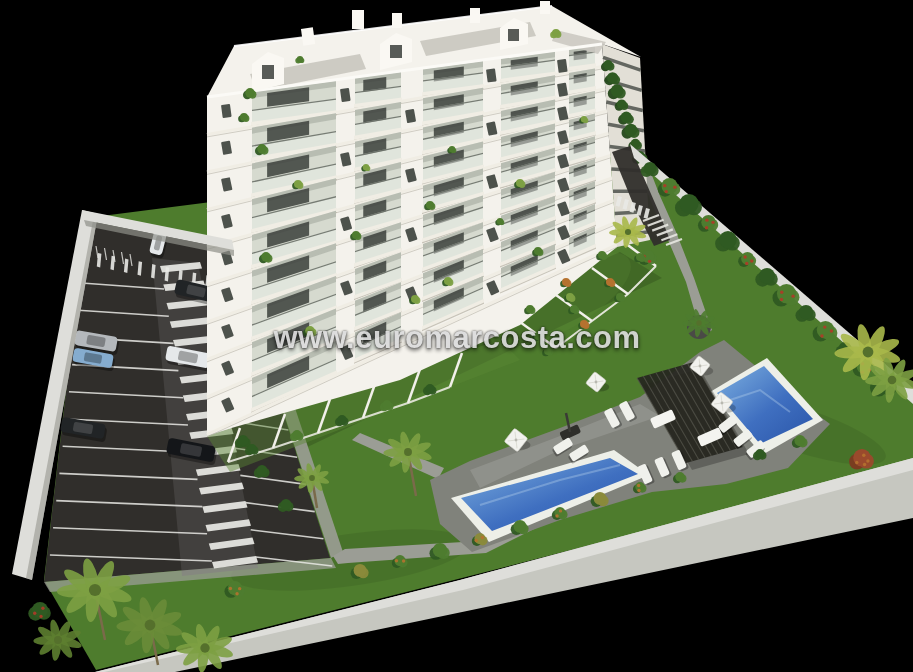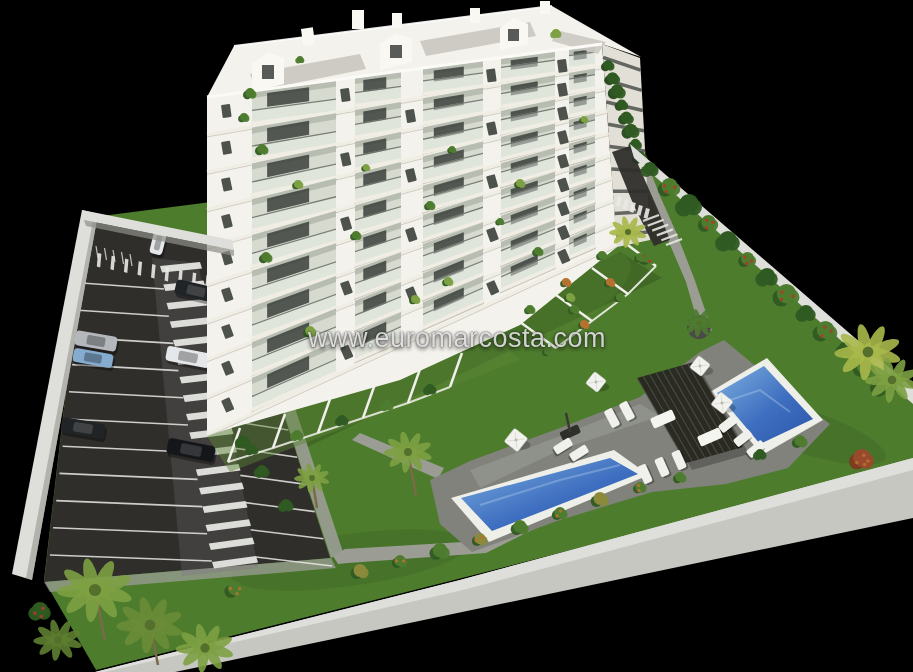--- a/index.html
+++ b/index.html
@@ -1,20 +1,20 @@
 <!DOCTYPE html>
 <html style="--bg: #000000; --bldg: #f4f2ec; --bldgBright: #faf8f3; --bldgShade: #e2dfd6; --slab: #f0ede4; --balc: #d6dacf; --windowDark: #3b403b; --railDark: #454a44; --roofDeck: #c9c7bf; --grass: #4e7c2d; --grassDark: #39641f; --path: #9b9d95; --deck: #80827b; --asphalt: #302e2b; --asphaltLane: #454340; --line: #e9e9e5; --coping: #edefe8; --poolDeep: #2a55a8; --poolLight: #7db0e0; --pergola: #26261f; --wall: #c6c7c0; --wallLight: #dededa; --bush: #4e7c2f; --bushDark: #2f5a22; --palm: #7da043; --palmYellow: #a9b84a; --flowerRed: #b03a28; --flowerOrange: #b5722f; --carWhite: #e5e8ea; --carSilver: #b4b8bc; --carBlue: #85accf; --carDark: #212426; --carDark2: #141619; --watermark: #dcdcdc;"><head>
 <meta charset="utf-8">
 <style>
   html,body{margin:0;padding:0;background:#000;}
   .stage{position:relative;width:913px;height:672px;background:var(--bg,#000);overflow:hidden;
          font-family:"Liberation Sans",sans-serif;}
   .stage svg{position:absolute;left:0;top:0;}
   .watermark{position:absolute;left:457px;top:338px;transform:translate(-50%,-50%);
-    font-size:27px;font-weight:normal;letter-spacing:.5px;white-space:nowrap;
+    font-size:31px;font-weight:bold;letter-spacing:.5px;white-space:nowrap;
     color:var(--watermark,#dcdcdc);opacity:.92;
     text-shadow:0 2px 4px rgba(0,0,0,.75),0 0 2px rgba(30,30,30,.8);}
   .f-bg{fill:var(--bg);}
   .f-grass{fill:var(--grass);}
   .f-asphalt{fill:var(--asphalt);}
   .f-lane{fill:var(--asphaltLane);}
   .f-path{fill:var(--path);}
   .f-deck{fill:var(--deck);}
   .f-bldg{fill:var(--bldg);}
   .f-bldg-bright{fill:var(--bldgBright);}

